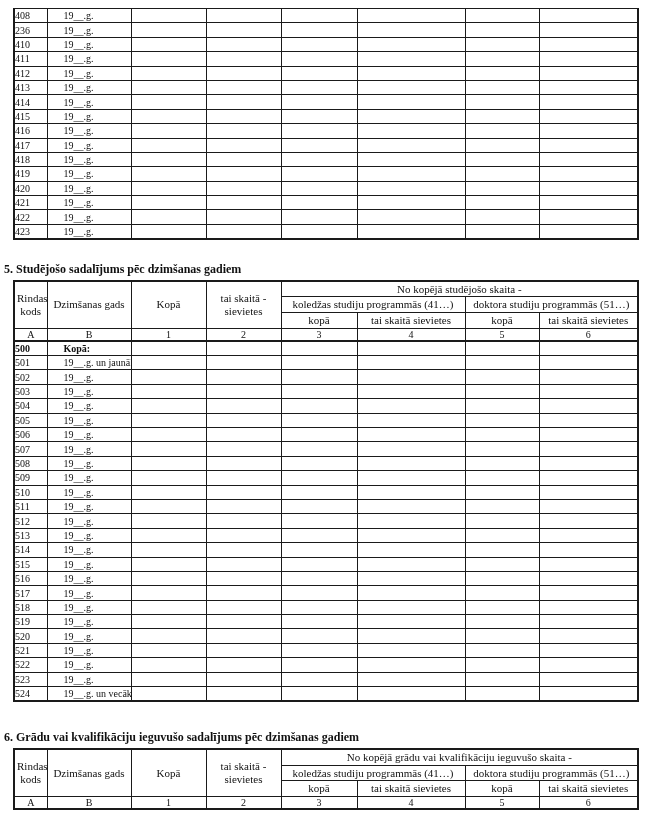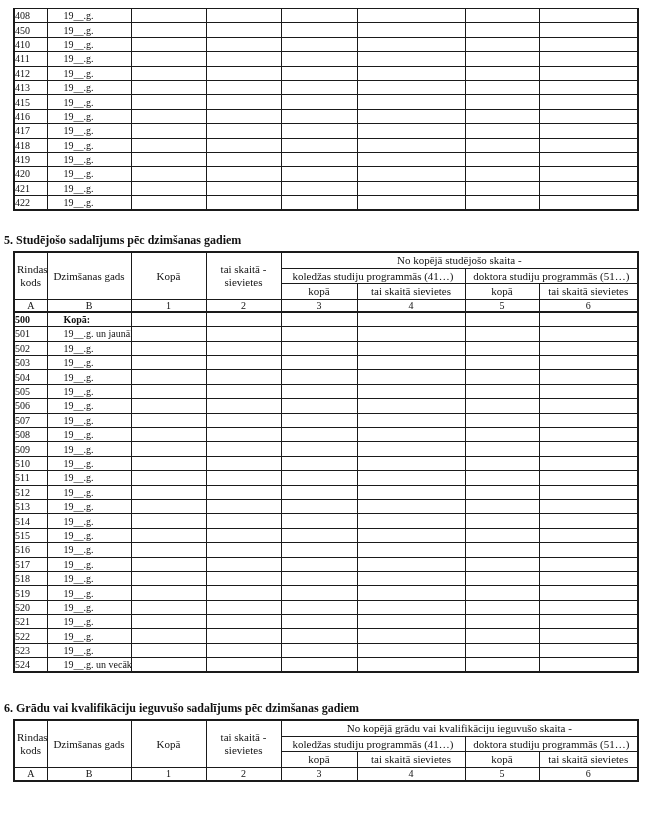--- a/index.html
+++ b/index.html
@@ -90,21 +90,21 @@
           <td class="year-cell">19__.g.</td>
           <td class="data-cell"></td>
           <td class="data-cell"></td>
           <td class="data-cell"></td>
           <td class="data-cell"></td>
           <td class="data-cell"></td>
           <td class="data-cell"></td>
         </tr>
 
         <tr>
-          <td class="code-cell">450</td>
+          <td class="code-cell">236</td>
           <td class="year-cell">19__.g.</td>
           <td class="data-cell"></td>
           <td class="data-cell"></td>
           <td class="data-cell"></td>
           <td class="data-cell"></td>
           <td class="data-cell"></td>
           <td class="data-cell"></td>
         </tr>
 
         <tr>
@@ -144,20 +144,30 @@
           <td class="code-cell">413</td>
           <td class="year-cell">19__.g.</td>
           <td class="data-cell"></td>
           <td class="data-cell"></td>
           <td class="data-cell"></td>
           <td class="data-cell"></td>
           <td class="data-cell"></td>
           <td class="data-cell"></td>
         </tr>
 
+        <tr>
+          <td class="code-cell">414</td>
+          <td class="year-cell">19__.g.</td>
+          <td class="data-cell"></td>
+          <td class="data-cell"></td>
+          <td class="data-cell"></td>
+          <td class="data-cell"></td>
+          <td class="data-cell"></td>
+          <td class="data-cell"></td>
+        </tr>
 
         <tr>
           <td class="code-cell">415</td>
           <td class="year-cell">19__.g.</td>
           <td class="data-cell"></td>
           <td class="data-cell"></td>
           <td class="data-cell"></td>
           <td class="data-cell"></td>
           <td class="data-cell"></td>
           <td class="data-cell"></td>
@@ -233,20 +243,30 @@
           <td class="code-cell">422</td>
           <td class="year-cell">19__.g.</td>
           <td class="data-cell"></td>
           <td class="data-cell"></td>
           <td class="data-cell"></td>
           <td class="data-cell"></td>
           <td class="data-cell"></td>
           <td class="data-cell"></td>
         </tr>
 
+        <tr>
+          <td class="code-cell">423</td>
+          <td class="year-cell">19__.g.</td>
+          <td class="data-cell"></td>
+          <td class="data-cell"></td>
+          <td class="data-cell"></td>
+          <td class="data-cell"></td>
+          <td class="data-cell"></td>
+          <td class="data-cell"></td>
+        </tr>
 
       </tbody>
   </table>
 
   <div class="sec-title">5. Studējošo sadalījums pēc dzimšanas gadiem</div>
 
   <table class="form-table">
     <colgroup>
       <col class="c-a">
         <col class="c-b">

